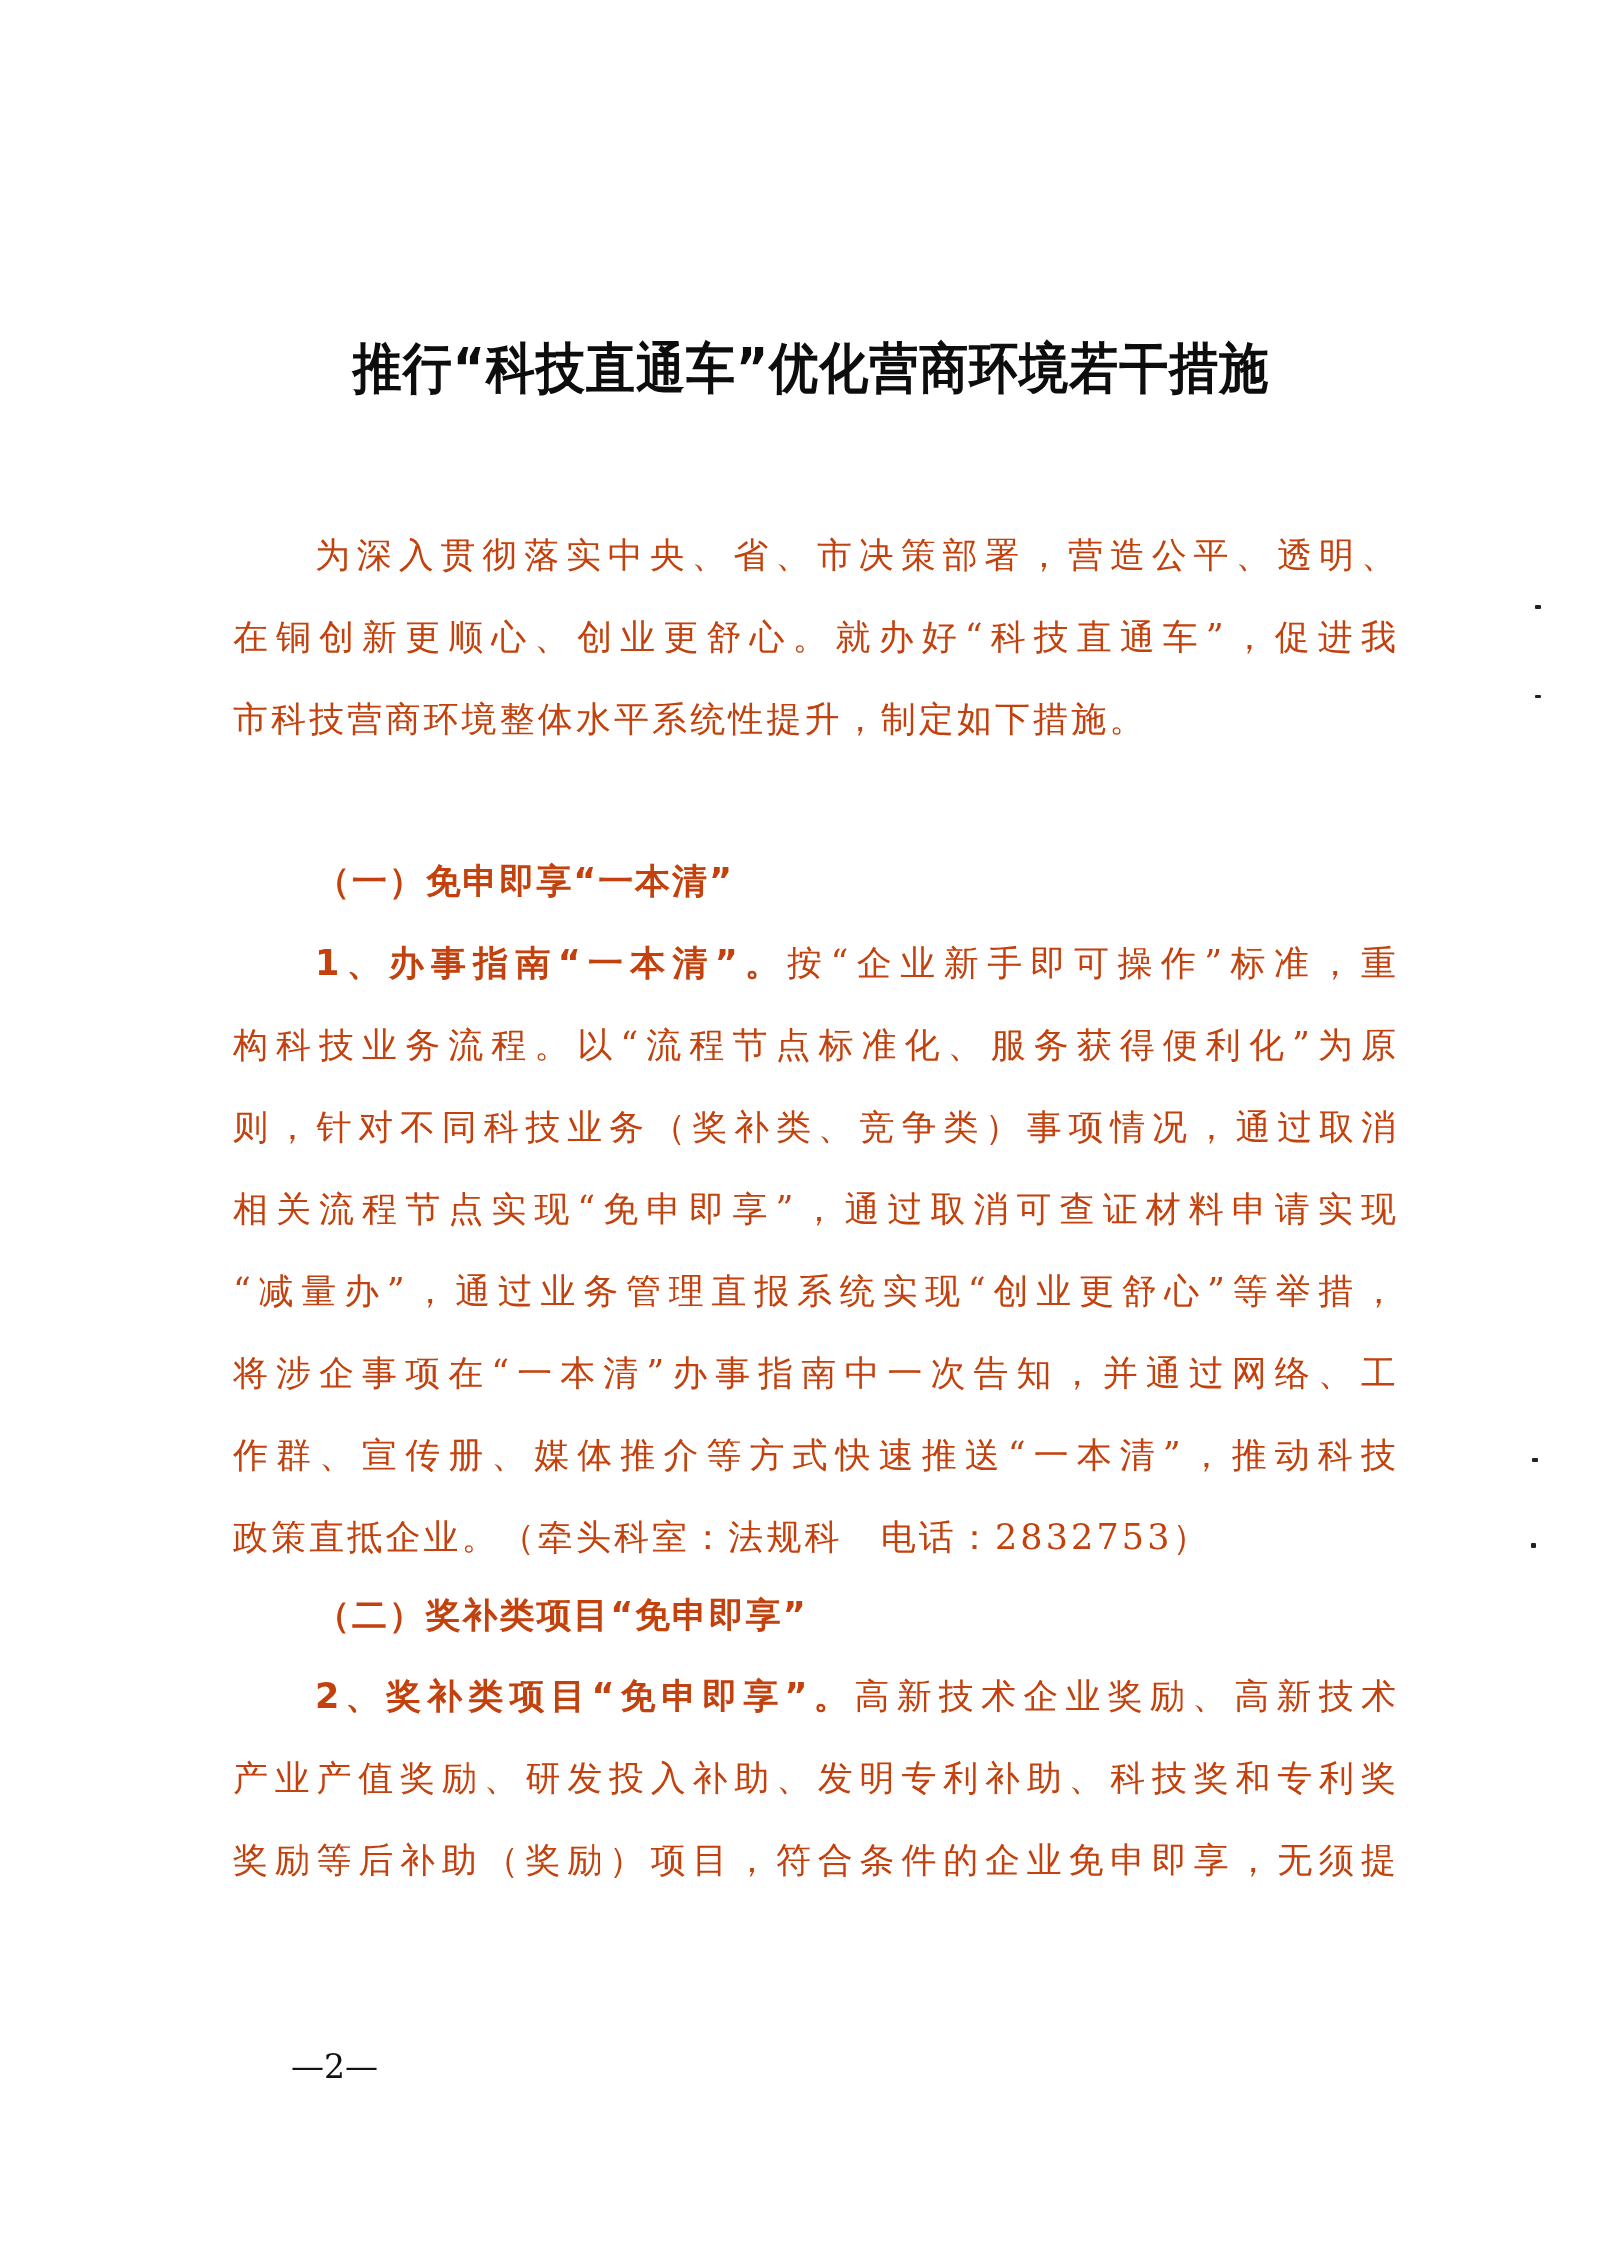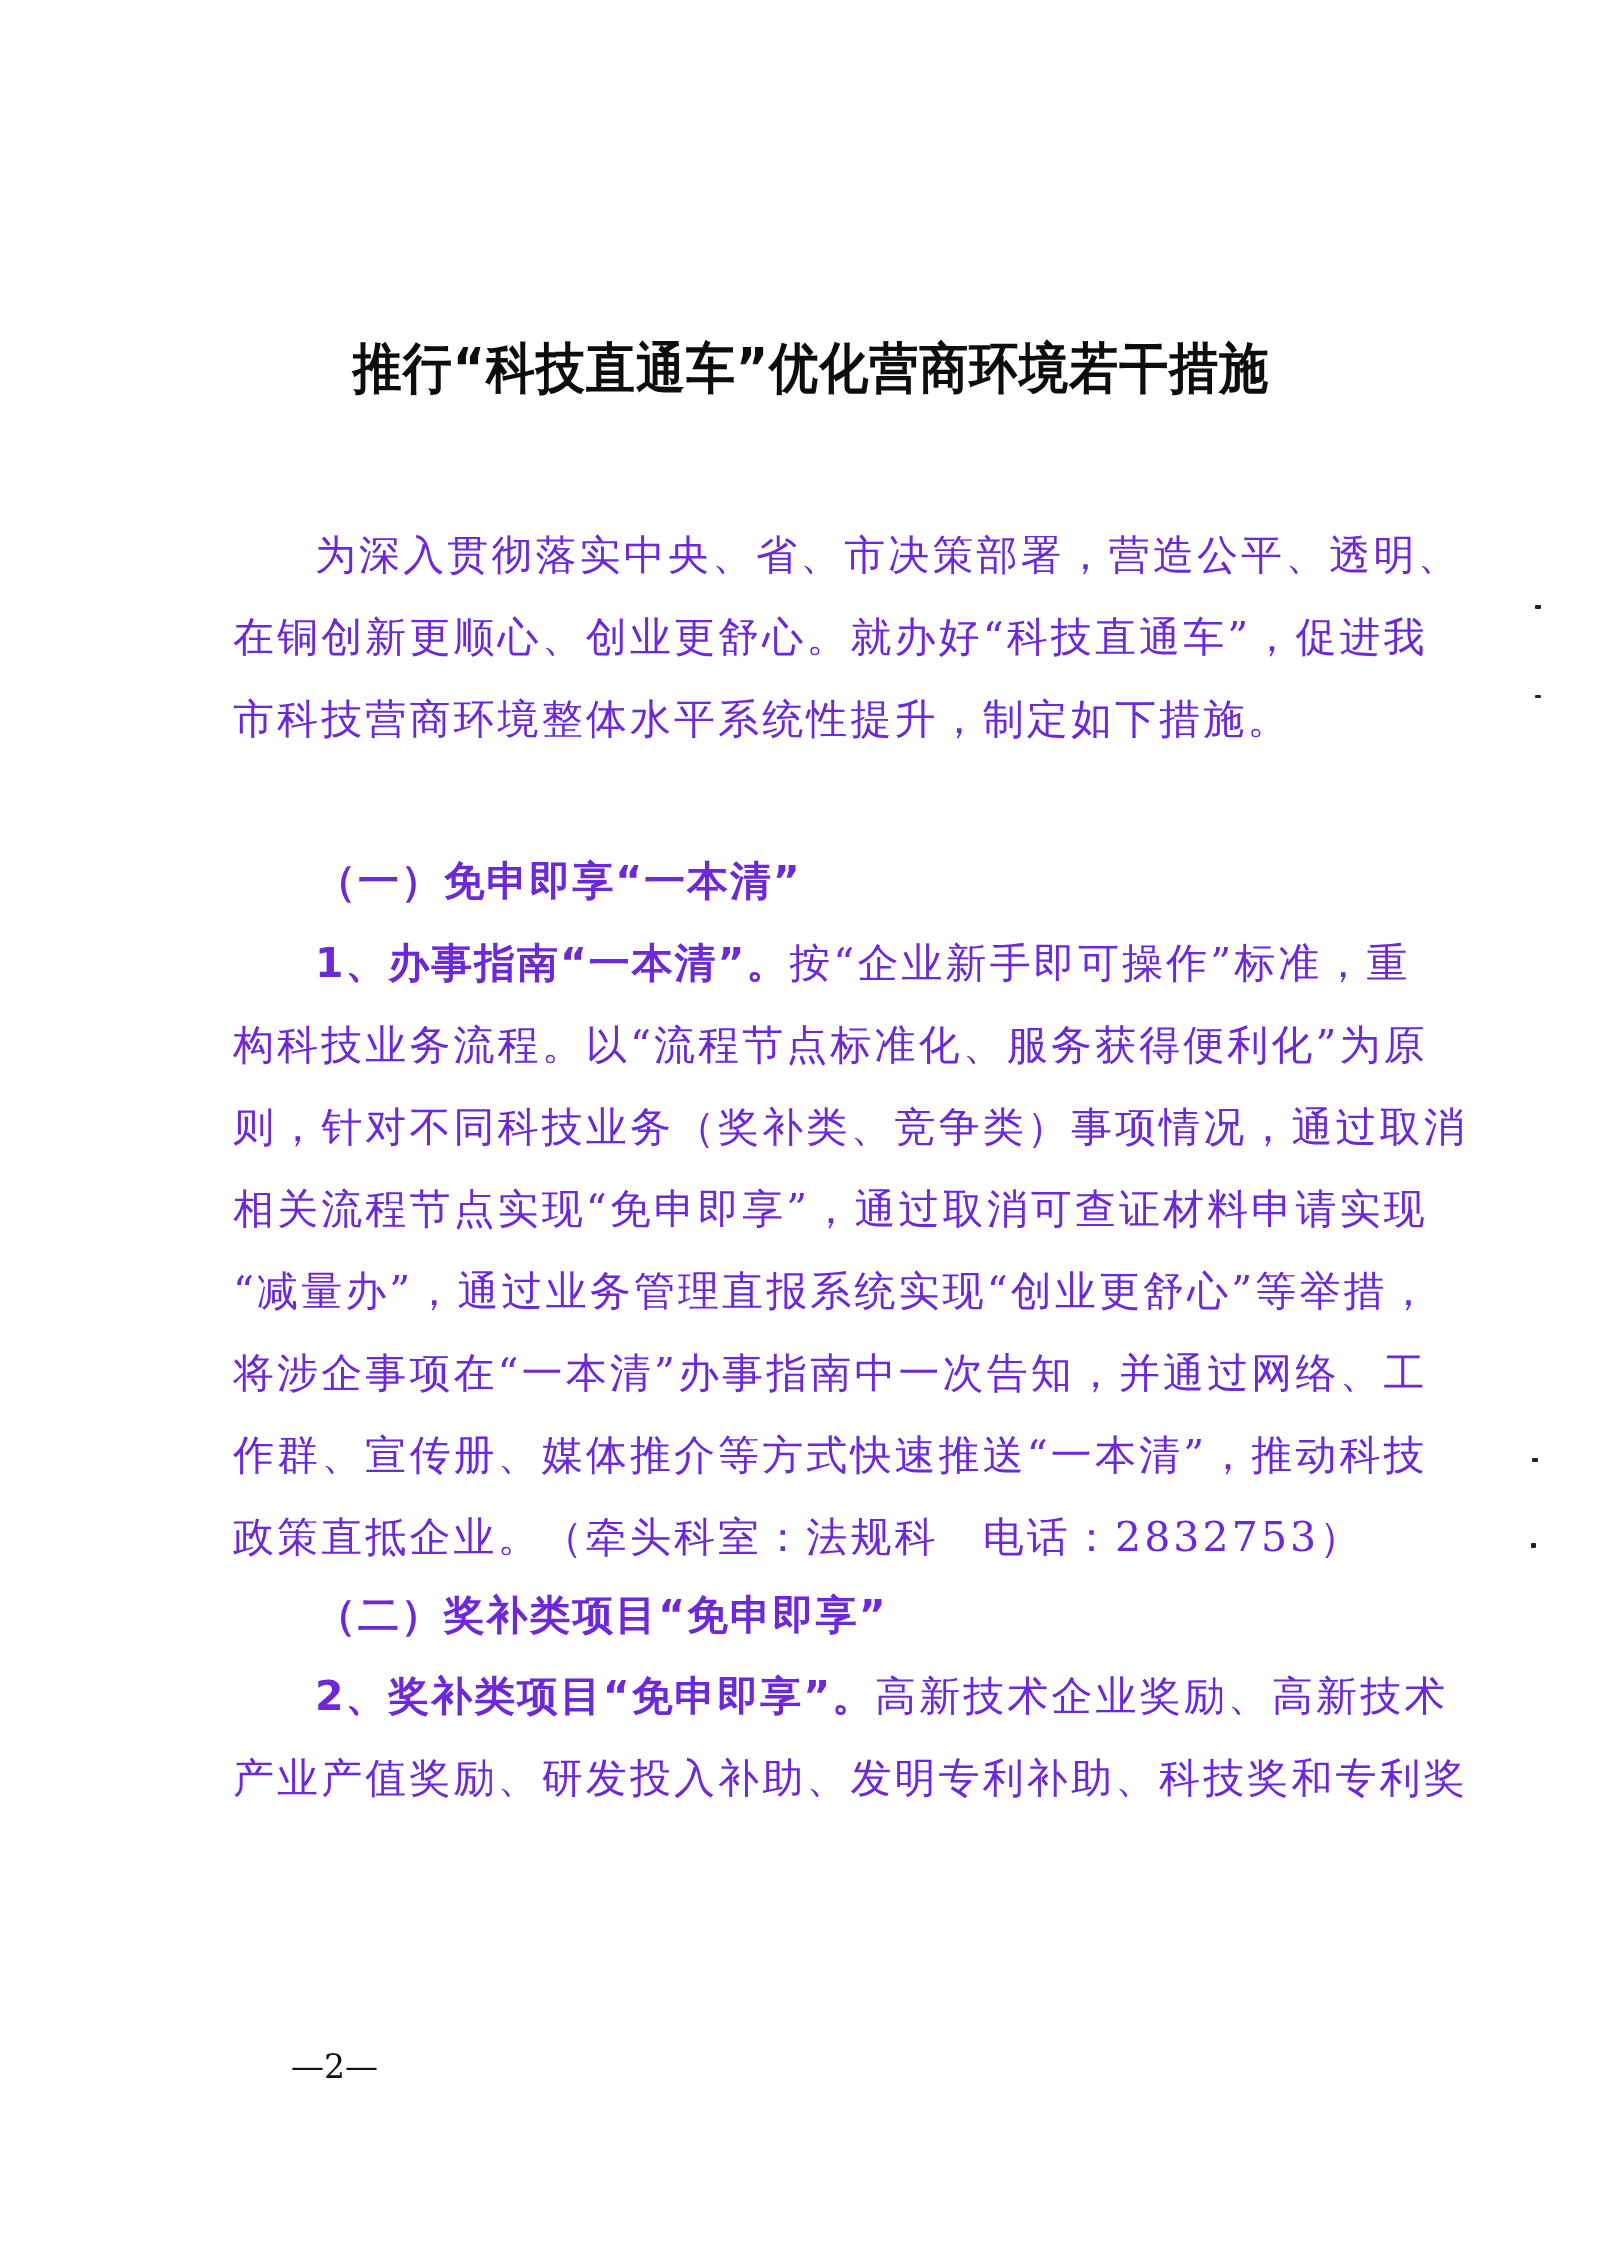--- a/index.html
+++ b/index.html
@@ -32,26 +32,26 @@
     font-size: 49px;
     letter-spacing: 1px;
     line-height: 68px;
     color: #0d0d0d;
     transform: scaleY(1.12);
   }
   .body-block {
     position: absolute;
     left: 233px;
     width: 1166px;
-    font-size: 41px;
+    font-size: 35px;
     line-height: 82px;
     letter-spacing: 3.1px;
     text-align: justify;
     text-justify: inter-character;
-    color: #6d28d9;
+    color: #c2410c;
   }
   .line {
     display: block;
     white-space: nowrap;
     height: 82px;
     text-align-last: justify;
     text-align: justify;
   }
   .line.last {
     text-align-last: left;
@@ -109,20 +109,21 @@
     <span class="line last">政策直抵企业。（牵头科室：法规科　电话：2832753）</span>
   </div>
 
   <div class="body-block" style="top:1574px;">
     <span class="line last indent heading">（二）奖补类项目“免申即享”</span>
   </div>
 
   <div class="body-block" style="top:1655px;">
     <span class="line indent"><span class="lead">2、奖补类项目“免申即享”。</span><span>高新技术企业奖励、高新技术</span></span>
     <span class="line">产业产值奖励、研发投入补助、发明专利补助、科技奖和专利奖</span>
+    <span class="line">奖励等后补助（奖励）项目，符合条件的企业免申即享，无须提</span>
   </div>
 
   <div class="page-number">—2—</div>
 
   <div class="speck" style="left:1535px;top:605px;width:5.8px;height:3.9px;"></div>
   <div class="speck" style="left:1535px;top:695px;width:5.8px;height:2.9px;"></div>
   <div class="speck" style="left:1532px;top:1458px;width:5.8px;height:3.9px;"></div>
   <div class="speck" style="left:1531px;top:1543px;width:4.9px;height:4.9px;"></div>
 </div>
 

